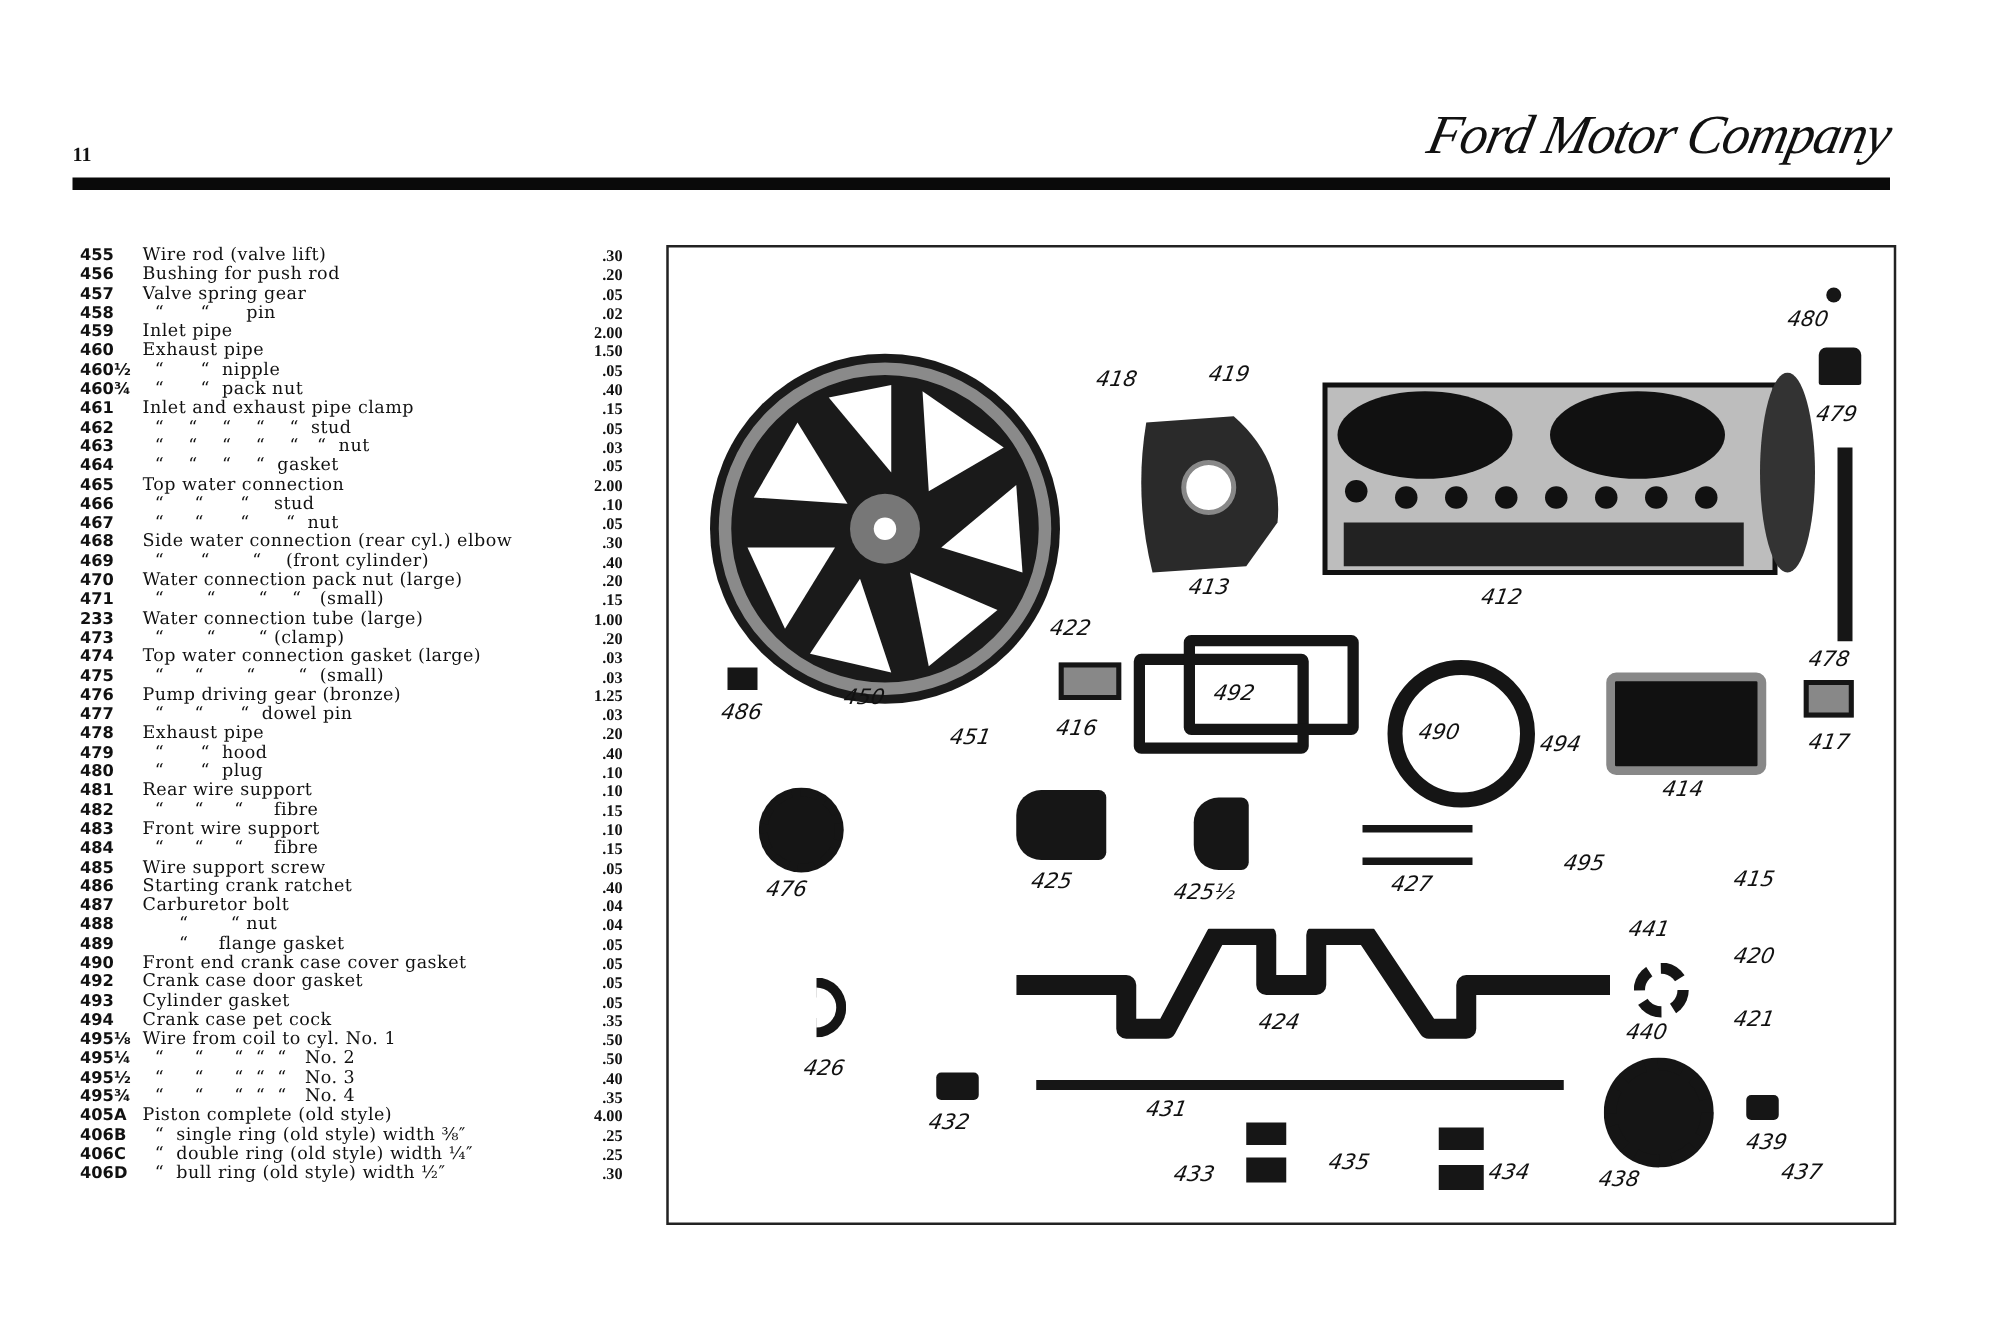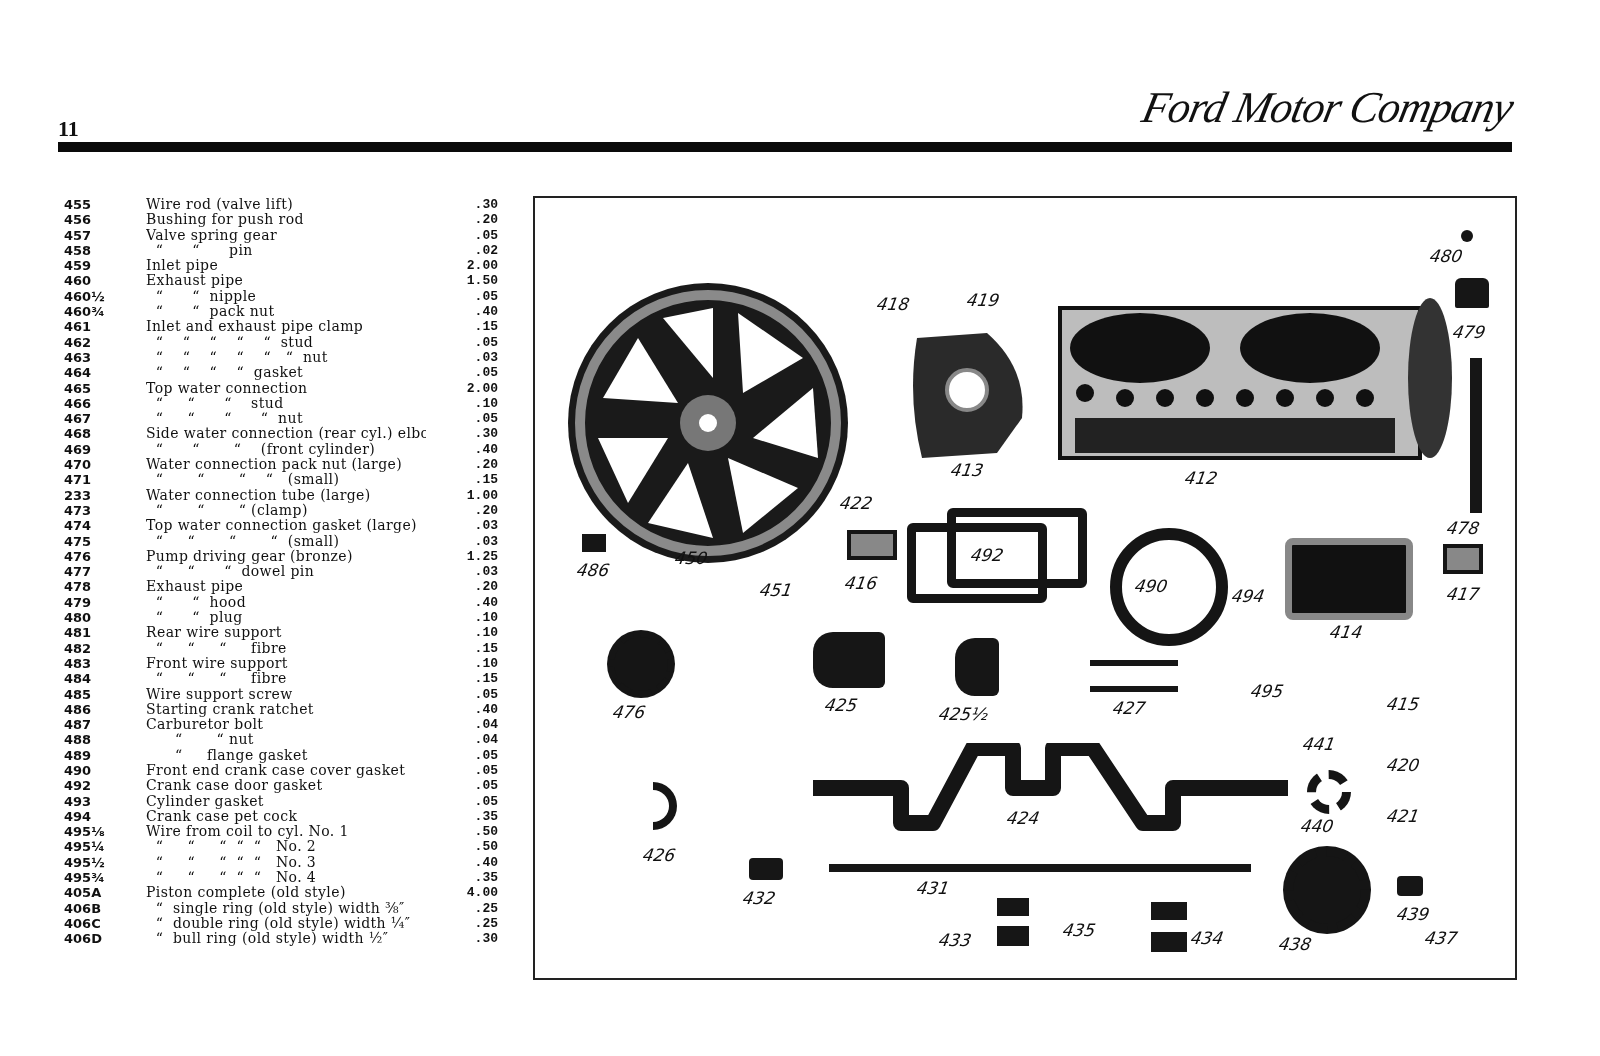--- a/index.html
+++ b/index.html
@@ -1,27 +1,27 @@
 <!DOCTYPE html>
 <html><head>
   <meta charset="utf-8">
   <style>
     * { box-sizing: border-box; margin: 0; padding: 0; }
     html, body { width: 1600px; height: 1056px; background: #ffffff; overflow: hidden; }
     body { position: relative; font-family: "DejaVu Serif", "Liberation Serif", serif; color: #111; }
 
-    .page-number { position: absolute; left: 58px; top: 116px; font-size: 22px; font-weight: bold; font-family: "Liberation Serif", serif; }
+    .page-number { position: absolute; left: 58px; top: 116px; font-size: 16px; font-weight: bold; font-family: "Liberation Serif", serif; }
     .brand { position: absolute; right: 88px; top: 82px; font-family: "Liberation Serif", serif; font-style: italic; font-size: 44px; letter-spacing: -1px; color: #111; transform: skewX(-12deg); }
     .header-rule { position: absolute; left: 58px; top: 142px; width: 1454px; height: 10px; background: #0a0a0a; }
 
     .parts-list { position: absolute; left: 64px; top: 197px; width: 434px; font-family: "DejaVu Serif", serif; font-size: 14px; line-height: 15.3px; }
-    .part-row { display: flex; white-space: pre; height: 15.3px; gap: 32px; }
+    .part-row { display: flex; white-space: pre; height: 15.3px; }
     .part-no { width: 50px; font-weight: bold; font-family: "DejaVu Sans", sans-serif; font-size: 13px; }
     .part-desc { flex: 1; letter-spacing: 0.4px; overflow: hidden; }
-    .part-price { width: 40px; text-align: right; font-weight: bold; font-family: Liberation Mono, monospace; font-size: 13px; }
+    .part-price { width: 40px; text-align: right; font-weight: bold; font-family: Liberation Serif, serif; font-size: 13px; }
 
     .plate { position: absolute; left: 533px; top: 196px; width: 984px; height: 784px; border: 2px solid #222; background: #fff; }
     .callout { position: absolute; font-family: "DejaVu Sans", sans-serif; font-style: italic; font-size: 17px; color: #111; transform: skewX(-10deg); }
     .shape { position: absolute; }
     .dark { background: #161616; }
   </style>
 </head>
 <body>
 
 <div class="page-number">11</div>

